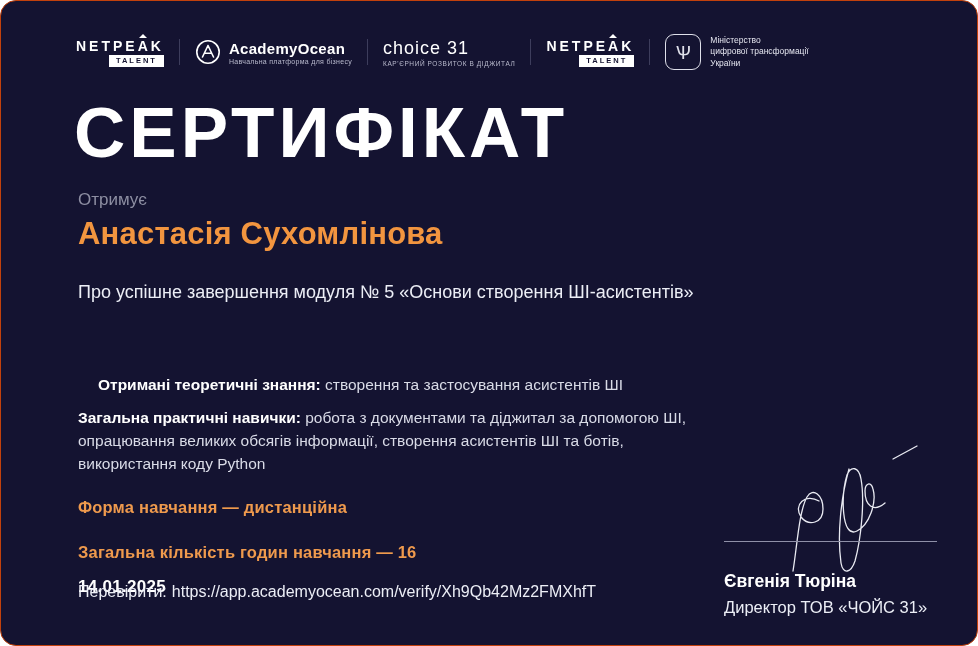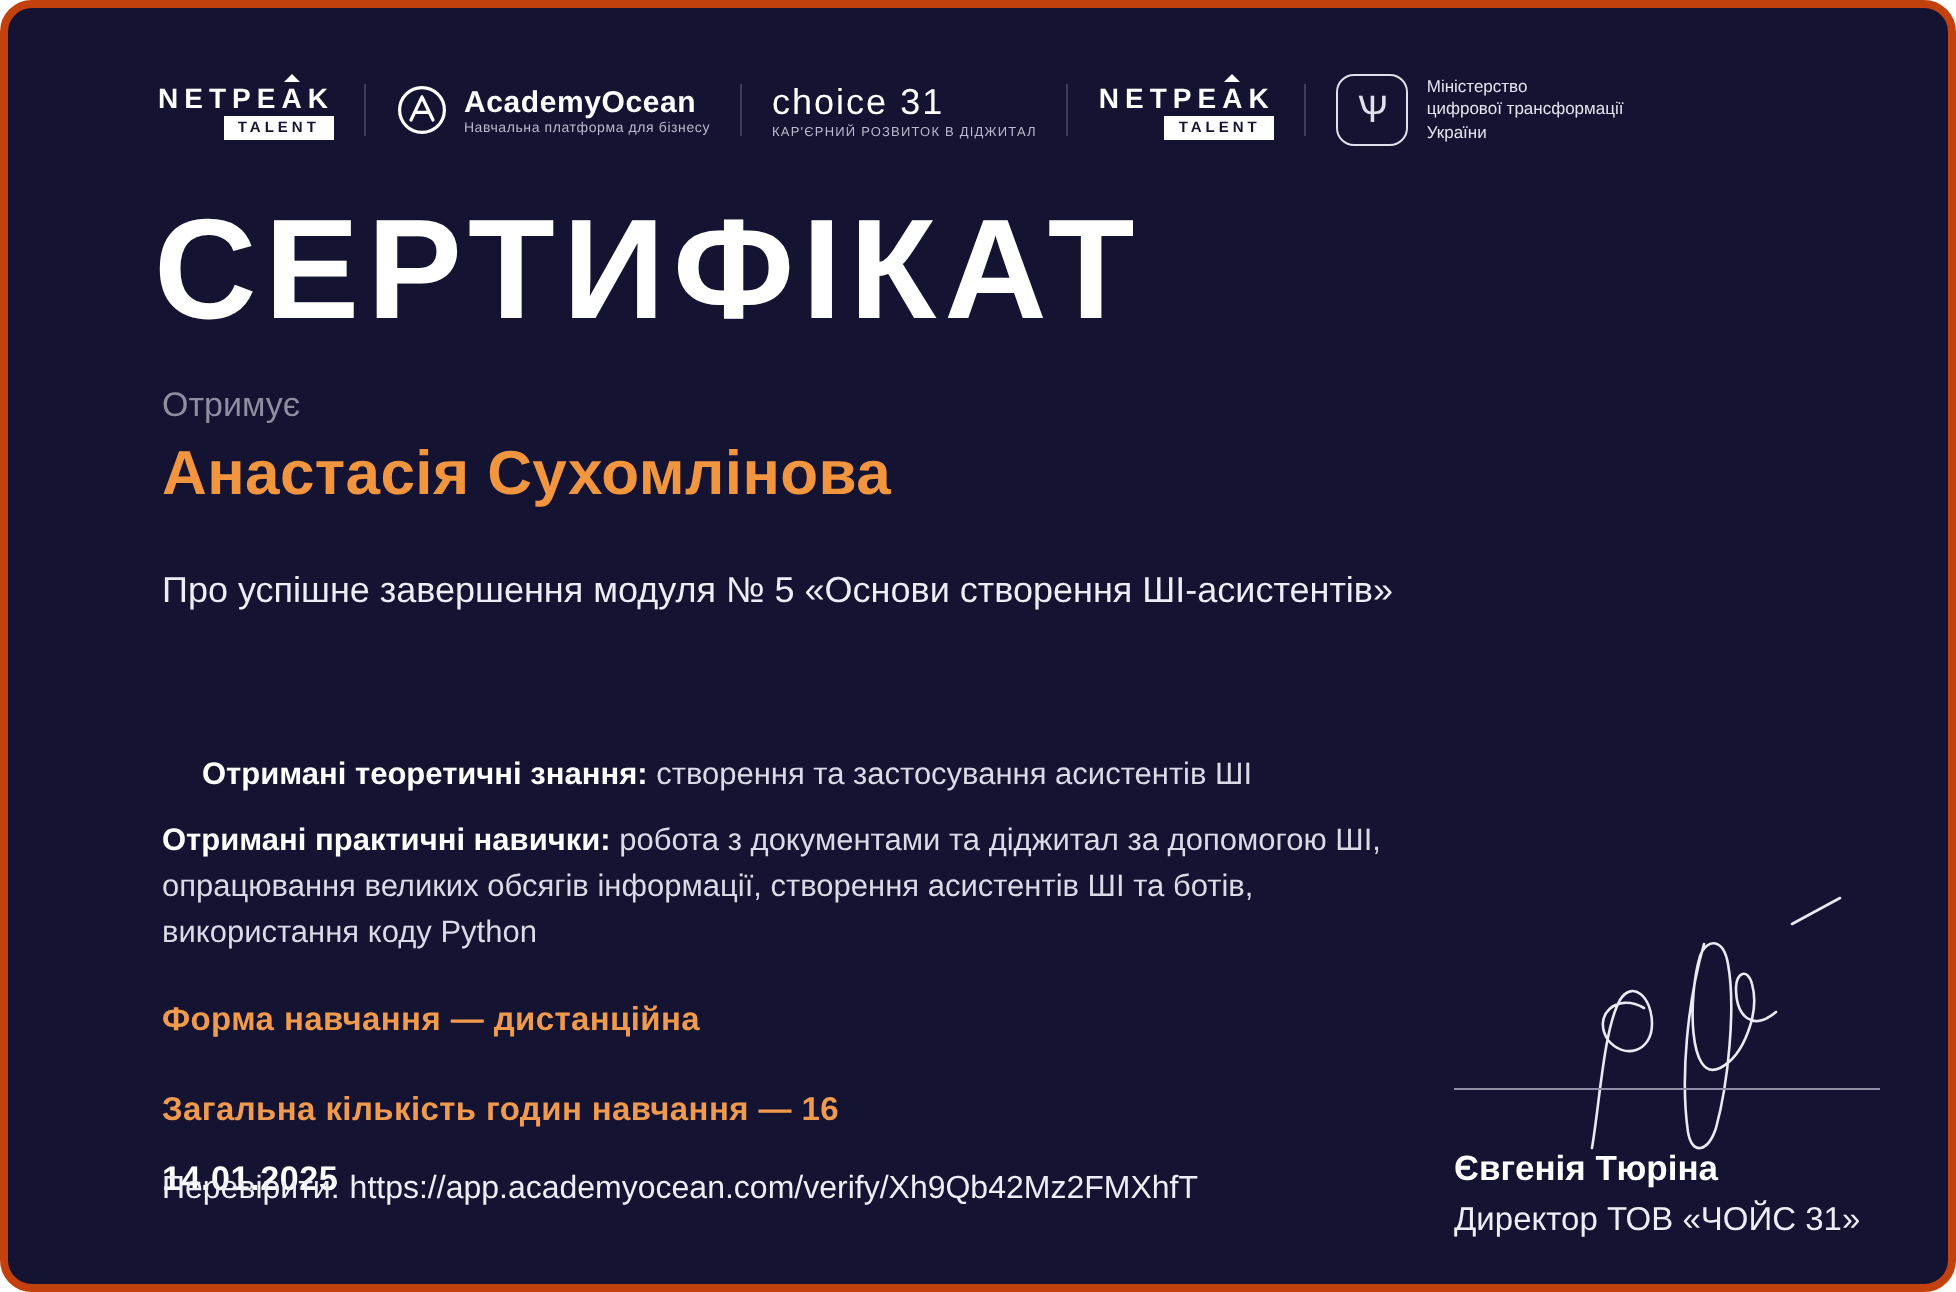--- a/index.html
+++ b/index.html
@@ -1,18 +1,18 @@
 <!DOCTYPE html>
 <html><head>
 <meta charset="utf-8">
 <style>
   html,body{margin:0;padding:0;background:#ffffff;width:978px;height:646px;overflow:hidden;
     font-family:"Liberation Sans","DejaVu Sans",sans-serif;}
   .cert{position:absolute;left:0;top:0;right:0;bottom:0;background:#141331;border-radius:16px;
-    border:4px solid #c2410c;box-sizing:border-box;}
+    border:1px solid #c2410c;box-sizing:border-box;}
   .abs{position:absolute;}
 
   
   .hdr{position:absolute;left:75px;top:28px;height:46px;display:flex;align-items:center;gap:15px;}
   .hdiv{width:1px;height:26px;background:#3d3d5c;}
   .np{display:flex;flex-direction:column;align-items:flex-end;}
   .np-word{color:#fff;font-weight:700;font-size:14px;letter-spacing:3px;position:relative;}
   .np-a{position:relative;}
   .np-a::after{content:"";position:absolute;left:1px;top:-4px;width:0;height:0;
     border-left:4px solid transparent;border-right:4px solid transparent;border-bottom:4px solid #fff;}
@@ -101,21 +101,21 @@
     <div>Про успішне завершення модуля № 5 «Основи створення ШІ-асистентів»</div>
   </div>
 
   <div class="abs block" style="top:372px;margin-left:20px;">
     <span class="lbl">Отримані теоретичні знання:</span>
     <span>створення та застосування асистентів ШІ</span>
   </div>
 
   <div class="abs block" style="top:405px;">
     <div>
-      <span class="lbl">Отримані практичні навички:</span>
+      <span class="lbl">Загальна практичні навички:</span>
       <span>робота з документами та діджитал за допомогою ШІ,</span>
     </div>
     <div>опрацювання великих обсягів інформації, створення асистентів ШІ та ботів,</div>
     <div>використання коду Python</div>
   </div>
 
   <div class="abs orange" style="top:497px;">Форма навчання — дистанційна</div>
   <div class="abs orange" style="top:524px;margin-top:18px;">Загальна кількість годин навчання — 16</div>
 
   <div class="abs date">14.01.2025</div>

